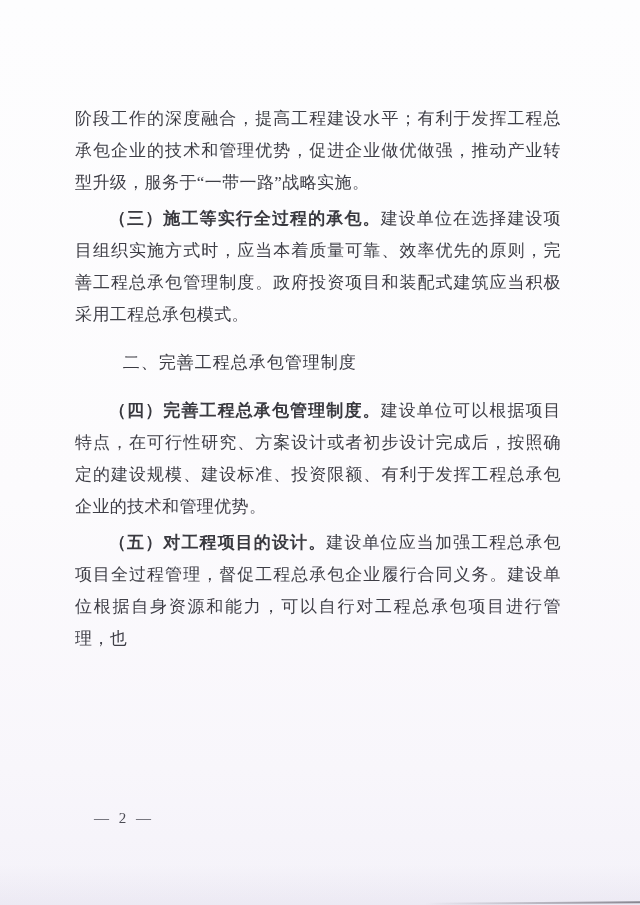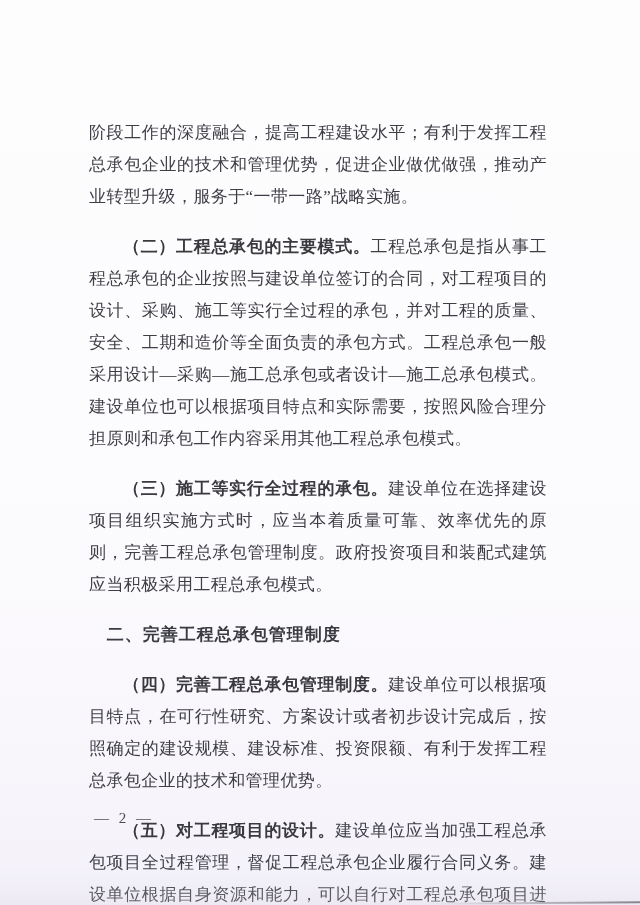--- a/index.html
+++ b/index.html
@@ -21,37 +21,37 @@
     left: 71px;
     width: 494px;
     color: #3e3e46;
     font-size: 17px;
     line-height: 32px;
     letter-spacing: 0.4px;
     text-align: justify;
     text-align-last: left;
   }
   p.para {
-    margin: 18px;
+    margin: 4px;
     text-indent: 0;
   }
   p.para.indent {
     text-indent: 2em;
   }
   .clause-lead {
     font-weight: bold;
     color: #39393f;
   }
   h2.section-heading {
-    margin: 0;
+    margin: 16px;
     font-size: 17px;
     line-height: 32px;
     text-indent: 2.1em;
     font-family: "Liberation Sans", "DejaVu Sans", sans-serif;
-    font-weight: bold;
+    font-weight: normal;
     color: #3a3a42;
     letter-spacing: 1px;
   }
   .page-number {
     position: absolute;
     top: 806px;
     left: 94px;
     font-size: 15px;
     line-height: 24px;
     color: #4b4b54;
@@ -79,21 +79,20 @@
 </style>
 </head>
 <body>
 
 <div class="page">
 
   <div class="content">
 
     <p class="para"><span>阶段工作的深度融合，提高工程建设水平；有利于发挥工程总承包企业的技术和管理优势，促进企业做优做强，推动产业转型升级，服务于“一带一路”战略实施。</span></p>
 
-    <p class="para indent"><span class="clause-lead">（二）工程总承包的主要模式。</span><span>工程总承包是指从事工程总承包的企业按照与建设单位签订的合同，对工程项目的设计、采购、施工等实行全过程的承包，并对工程的质量、安全、工期和造价等全面负责的承包方式。工程总承包一般采用设计—采购—施工总承包或者设计—施工总承包模式。建设单位也可以根据项目特点和实际需要，按照风险合理分担原则和承包工作内容采用其他工程总承包模式。</span></p>
 
     <p class="para indent"><span class="clause-lead">（三）施工等实行全过程的承包。</span><span>建设单位在选择建设项目组织实施方式时，应当本着质量可靠、效率优先的原则，完善工程总承包管理制度。政府投资项目和装配式建筑应当积极采用工程总承包模式。</span></p>
 
     <h2 class="section-heading">二、完善工程总承包管理制度</h2>
 
     <p class="para indent"><span class="clause-lead">（四）完善工程总承包管理制度。</span><span>建设单位可以根据项目特点，在可行性研究、方案设计或者初步设计完成后，按照确定的建设规模、建设标准、投资限额、有利于发挥工程总承包企业的技术和管理优势。</span></p>
 
     <p class="para indent"><span class="clause-lead">（五）对工程项目的设计。</span><span>建设单位应当加强工程总承包项目全过程管理，督促工程总承包企业履行合同义务。建设单位根据自身资源和能力，可以自行对工程总承包项目进行管理，也</span></p>
 
   </div>

